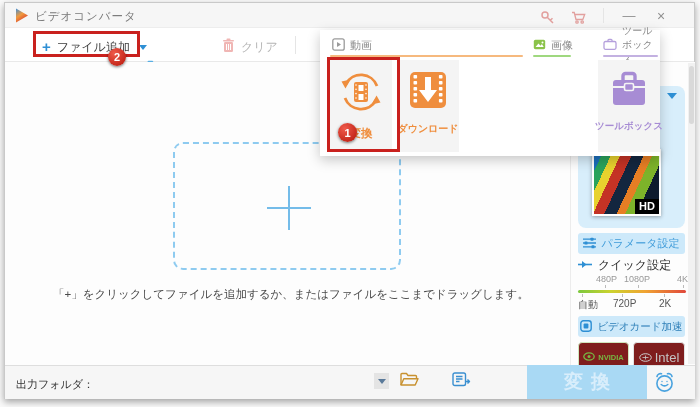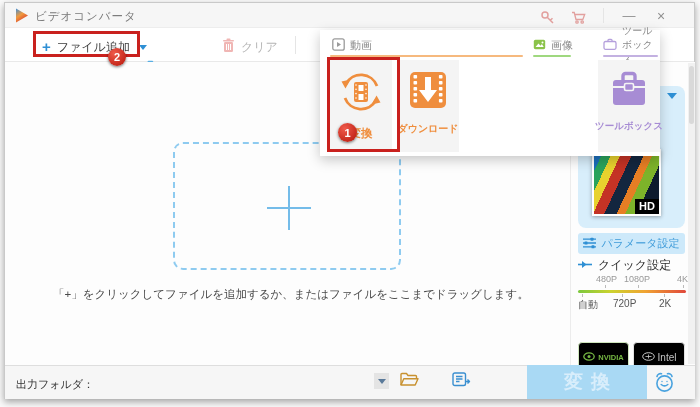--- a/index.html
+++ b/index.html
@@ -48,23 +48,23 @@
     linear-gradient(115deg,#1c6fba 10%,#2aa35c 10% 20%,#e8d22e 20% 30%,#c43325 30% 42%,#13263f 42% 55%,#e77e24 55% 64%,#7db32a 64% 76%,#0d1b2e 76%);}
   .hd-badge{position:absolute;right:0;bottom:0;background:#000;color:#fff;font-size:11px;font-weight:bold;padding:1px 4px;line-height:13px;margin-left:36px;}
   .side-btn{left:578px;width:107px;height:21px;background:#cde9fa;border-radius:3px;display:flex;align-items:center;justify-content:center;gap:5px;cursor:pointer;}
   .param-btn{top:233px;font-size:11px;color:#3e9bd9;}
   .gpu-btn{top:316px;font-size:10.5px;color:#2d7fb8;}
   .quick-row{left:578px;top:258px;height:14px;display:flex;align-items:center;gap:5px;font-size:12px;color:#2b2b2b;}
   .sl-lab{font-size:9px;color:#999;z-index:2;}
   .sl-lab-b{font-size:10px;color:#555;z-index:2;}
   .sl-bar{left:578px;top:290px;width:108px;height:3px;border-radius:2px;background:linear-gradient(to right,#7cc83e,#cbd32f 30%,#f0a432 62%,#e0483c 100%);cursor:pointer;}
   .tick{width:1px;height:3px;background:#bbb;}
-  .chip-btn{top:342px;height:31px;background:#000000;border-radius:4px;display:flex;align-items:center;justify-content:center;gap:3px;cursor:pointer;}
+  .chip-btn{top:342px;height:31px;background:#7f1d1d;border-radius:4px;display:flex;align-items:center;justify-content:center;gap:3px;cursor:pointer;}
   .nvidia-btn{left:578px;width:51px;border:1px solid #cfe6bd;font-size:7.5px;font-weight:bold;color:#76b843;}
-  .intel-btn{left:633px;width:52px;border:1px solid #e2e2e2;font-size:10px;color:#c4c4c4;}
+  .intel-btn{left:633px;width:52px;border:1px solid #e2e2e2;font-size:13px;color:#c4c4c4;}
 
   
   .footer{left:5px;top:365px;width:690px;height:34px;background:#f6f6f6;border-top:1px solid #dedede;}
   .out-label{left:16px;top:377px;font-size:11px;color:#333;}
   .path-input{left:88px;top:371px;width:302px;height:20px;border:1px solid #b5b5b5;background:#fff;font-size:10px;color:#333;padding:0 18px 0 4px;font-family:"Liberation Sans",sans-serif;}
   .input-caret{left:374px;top:373px;width:15px;height:16px;background:#e4e4e4;display:flex;align-items:center;justify-content:center;cursor:pointer;}
   .input-caret i{width:0;height:0;border-left:4px solid transparent;border-right:4px solid transparent;border-top:5px solid #5a7a9a;}
   .convert-btn{left:527px;top:365px;width:120px;height:34px;background:#a9d9f4;color:#d9eefb;font-size:19px;font-weight:bold;letter-spacing:8px;display:flex;align-items:center;justify-content:center;padding-left:8px;cursor:pointer;}
   .ico-btn{cursor:pointer;}
 </style>
@@ -186,20 +186,29 @@
   <i class="tick abs" style="left:638px;top:285px;"></i>
   <i class="tick abs" style="left:683px;top:285px;"></i>
   <div class="sl-bar abs"></div>
   <i class="tick abs" style="left:582px;top:294px;"></i>
   <i class="tick abs" style="left:622px;top:294px;"></i>
   <i class="tick abs" style="left:664px;top:294px;"></i>
   <span class="sl-lab-b abs" style="left:578px;top:298px;">自動</span>
   <span class="sl-lab-b abs" style="left:613px;top:298px;">720P</span>
   <span class="sl-lab-b abs" style="left:659px;top:298px;">2K</span>
 
+  <div class="side-btn gpu-btn abs">
+    <span>
+      <svg width="12" height="12" viewBox="0 0 12 12">
+          <rect x="0.8" y="0.8" width="10.4" height="10.4" rx="2.6" fill="none" stroke="#2e8fd4" stroke-width="1.4"></rect>
+          <rect x="3.6" y="3.6" width="4.8" height="4.8" rx="1" fill="#2e8fd4"></rect>
+        </svg>
+    </span>
+    <span>ビデオカード加速</span>
+  </div>
 
   <div class="chip-btn nvidia-btn abs">
     <span>
       <svg width="12" height="9" viewBox="0 0 12 9">
           <ellipse cx="6" cy="4.5" rx="5.2" ry="3.6" fill="none" stroke="#76b843" stroke-width="1.3"></ellipse>
           <circle cx="6" cy="4.5" r="1.5" fill="#76b843"></circle>
         </svg>
     </span>
     <span>NVIDIA</span>
   </div>

